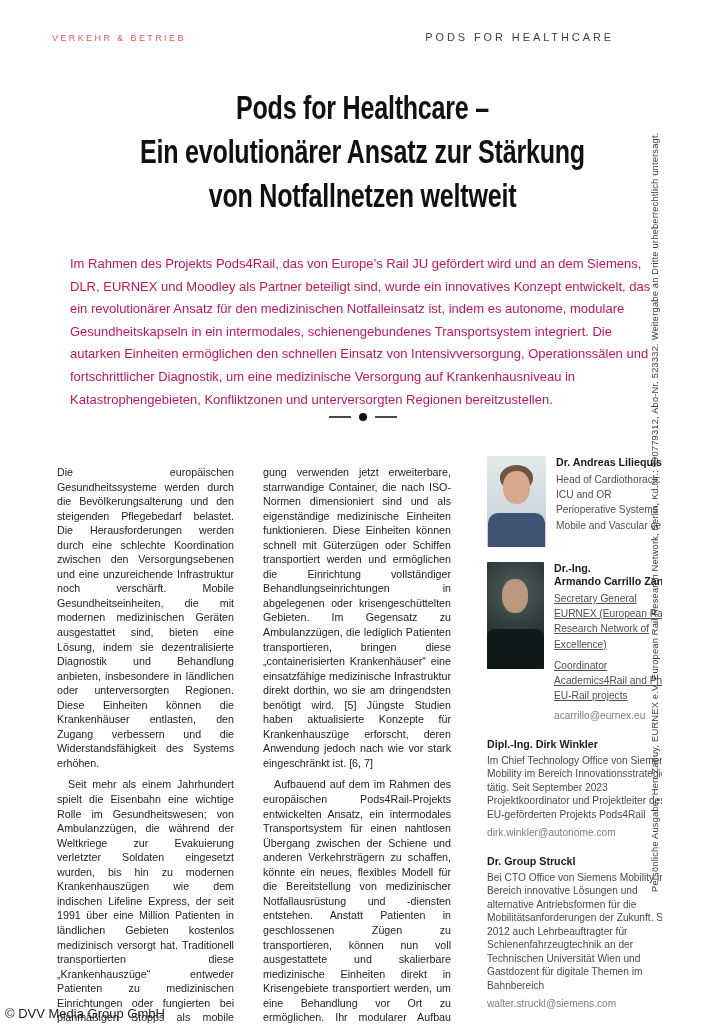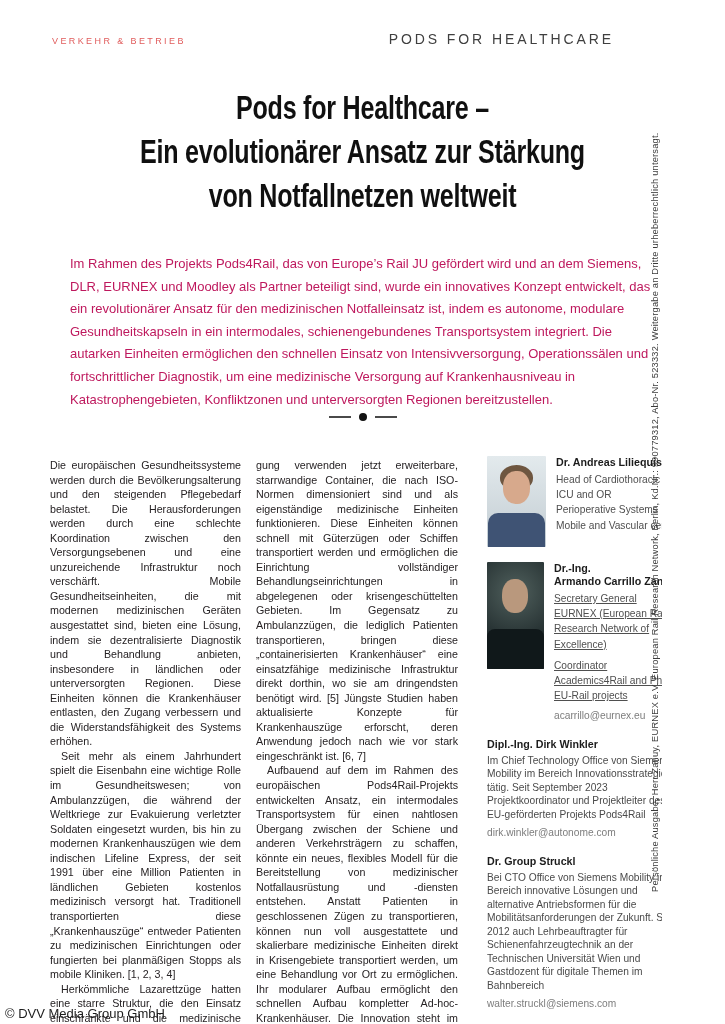--- a/index.html
+++ b/index.html
@@ -4,42 +4,42 @@
 <style>
   :root { --accent:#e8443f; --header-red:#e05c5c; }
   * { box-sizing:border-box; margin:0; padding:0; }
   html,body { background:#ffffff; }
   body { font-family:"Liberation Sans", sans-serif; }
   .page { position:relative; width:662px; height:1024px; background:#ffffff; overflow:hidden; }
 
   
   .header { position:absolute; top:31px; left:52px; right:48px; display:flex; justify-content:space-between; align-items:baseline; }
   .rubrik { color:var(--header-red); font-size:9px; letter-spacing:2.4px; font-weight:400; }
-  .topic  { color:#3f3f3f; font-size:14px; letter-spacing:2.9px;text-align:center; }
+  .topic  { color:#3f3f3f; font-size:11px; letter-spacing:2.9px;text-align:center; }
 
   
   .title { position:absolute; top:86px; left:0; width:725px; text-align:center;
            font-weight:700; font-size:33px; line-height:44px; color:#101010;
            transform:scaleX(0.76); letter-spacing:-0.3px; }
   .tl { display:block; }
 
   
   .abstract { position:absolute; top:253px; left:70px; width:588px; font-size:13px;
               line-height:22.6px; text-align:left; color:#be185d; }
 
   
   .divider { position:absolute; top:413px; left:0; width:725px; display:flex; gap:8px;
              align-items:center; justify-content:center; }
   .dline { width:22px; height:1.5px; background:#4a4a4a; }
   .ddot  { width:8px; height:8px; border-radius:50%; background:#121212; }
 
   
   .col { position:absolute; top:458px; font-size:10.7px; line-height:14.55px;
          text-align:justify; color:#262224; hyphens:auto; }
-  .col p { margin:0; }
+  .col p { margin:7px; }
   .col p.ind { text-indent:11px; }
   .col1 { left:50px;  width:191px; }
   .col2 { left:256px; width:202px; }
 
   
   .authors { position:absolute; top:456px; left:487px; width:192px; font-size:10.2px;
              line-height:13.5px; color:#4a4a4a; }
   .author { margin-bottom:15px; }
   .author.with-photo { display:flex; }
   .photo { flex:0 0 auto; margin-right:10px; position:relative; overflow:hidden; border-radius:1px; }

